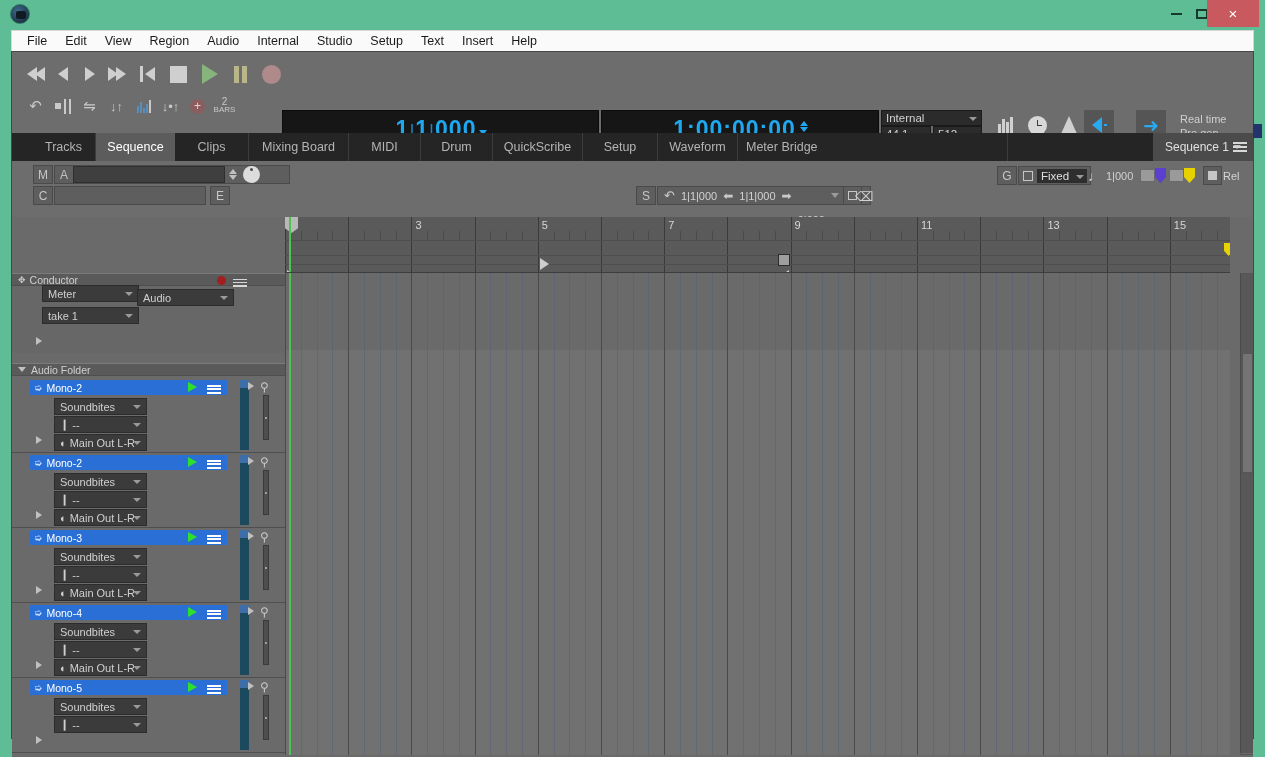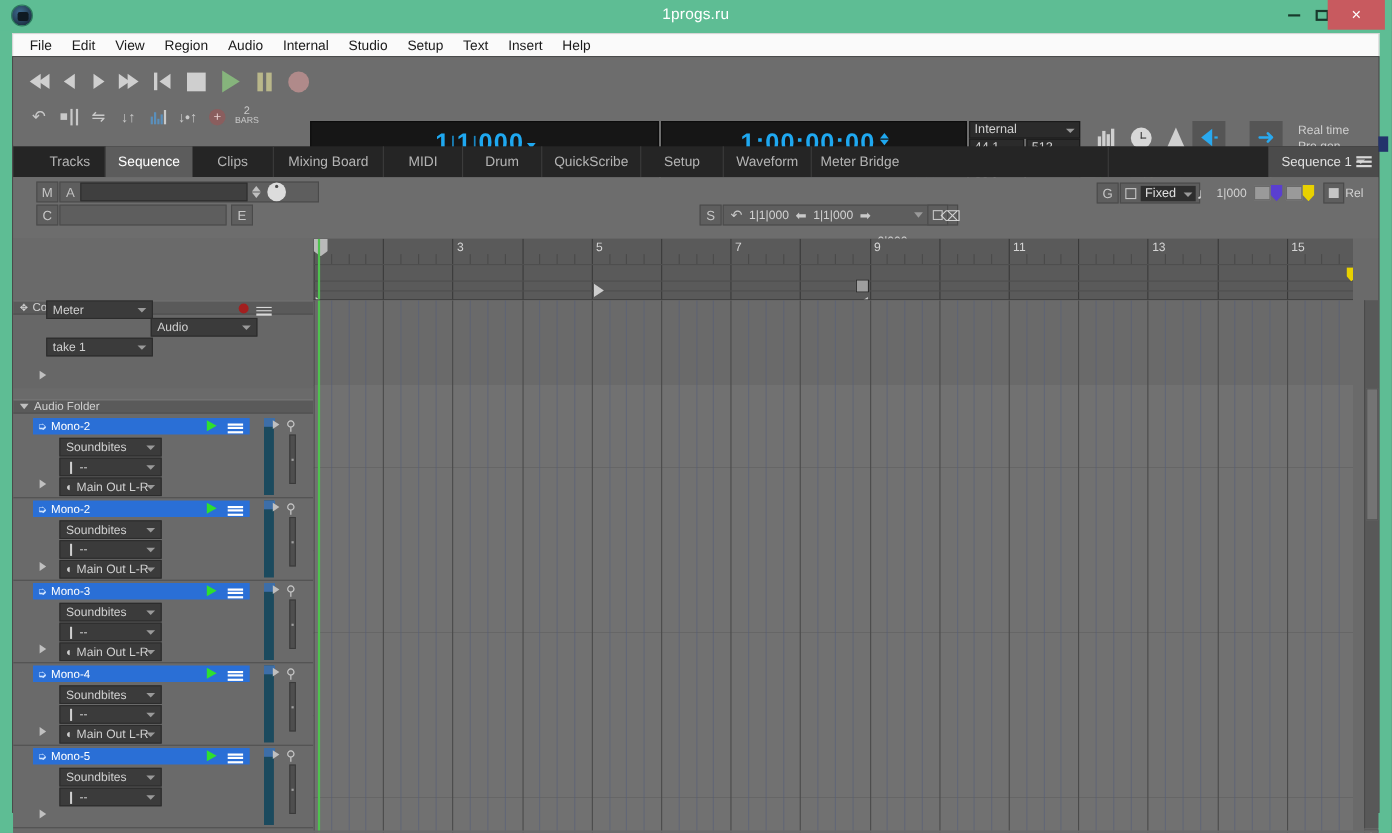--- a/index.html
+++ b/index.html
@@ -175,21 +175,20 @@
 
   .botline { position:absolute; left:0; top:703px; width:1241px; height:19px; background:#6a6a6a; }
 </style>
 </head>
 <body>
 
 <div class="app">
 
   <div class="titlebar">
     <div class="app-icon"></div>
-    <div class="title-text">1progs.ru</div>
     <div class="wbtn wbtn-min">
         <div class="glyph-min"></div>
       </div>
     <div class="wbtn wbtn-max">
         <div class="glyph-max"></div>
       </div>
     <div class="wbtn wbtn-close">
         <div class="glyph-close">×</div>
       </div>
   </div>
@@ -604,21 +603,21 @@
             <div class="thead" style="position: absolute; left: 0px; top: 0px; width: 273px;">
               <span style="margin-right:4px;color:#d0d0d0;font-size:9px">✥</span>
               <span>Conductor</span>
               <span style="position:absolute;left:205px;top:2px;width:9px;height:9px;border-radius:50%;background:#a31f1f"></span>
               <span style="position:absolute;left:221px;top:3px;width:14px">
                 <i style="display:block;height:1.6px;background:#d8d8d8;margin:1.6px 0"></i>
                 <i style="display:block;height:1.6px;background:#d8d8d8;margin:1.6px 0"></i>
                 <i style="display:block;height:1.6px;background:#d8d8d8;margin:1.6px 0"></i>
               </span>
             </div>
-            <div class="drop" style="position: absolute; left: 30px; top: 0; width: 97px;">
+            <div class="drop" style="position: absolute; left: 30px; top: 12px; width: 97px;">
               <span>Meter</span>
               <i class="ar"></i>
             </div>
             <div class="drop" style="position: absolute; left: 125px; top: 16px; width: 97px;">
               <span>Audio</span>
               <i class="ar"></i>
             </div>
             <div class="drop" style="position: absolute; left: 30px; top: 34px; width: 97px;">
               <span>take 1</span>
               <i class="ar"></i>

